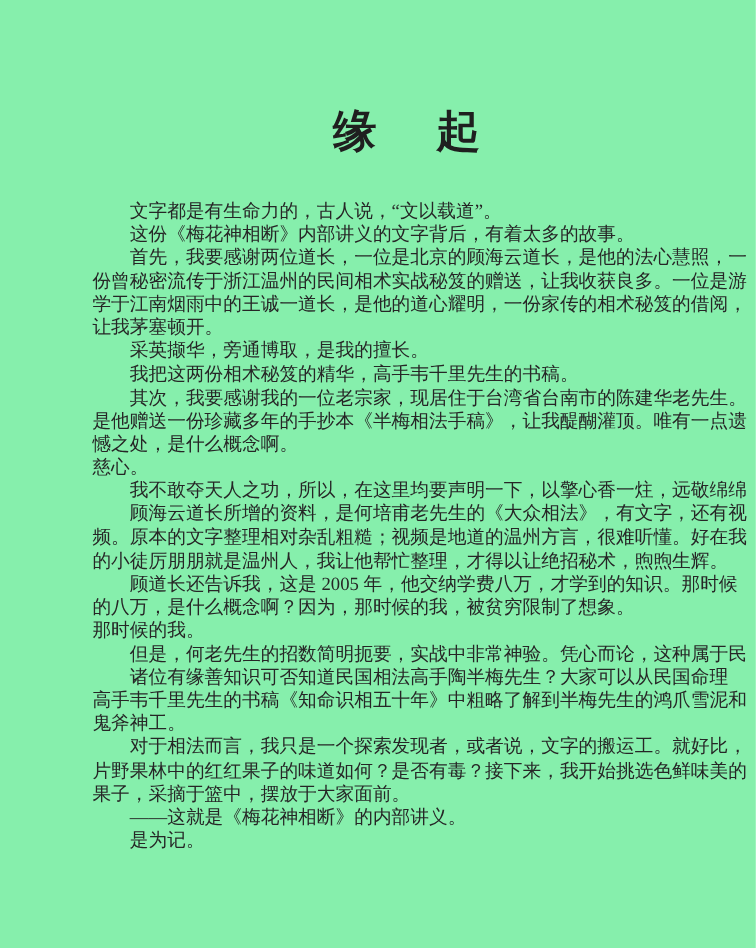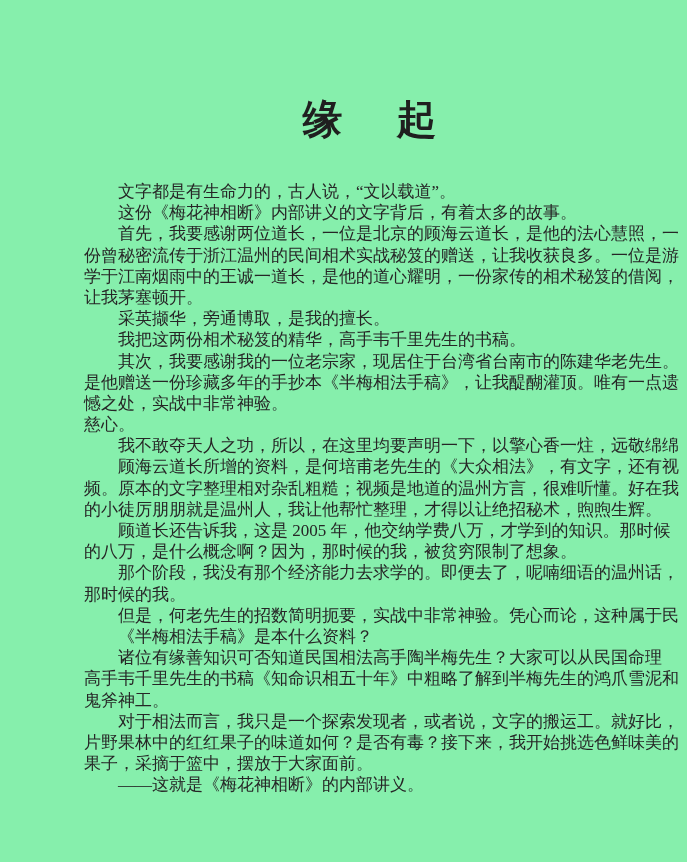--- a/index.html
+++ b/index.html
@@ -42,34 +42,33 @@
     <div class="ln ind">文字都是有生命力的，古人说，“文以载道”。</div>
     <div class="ln ind">这份《梅花神相断》内部讲义的文字背后，有着太多的故事。</div>
     <div class="ln ind">首先，我要感谢两位道长，一位是北京的顾海云道长，是他的法心慧照，一</div>
     <div class="ln">份曾秘密流传于浙江温州的民间相术实战秘笈的赠送，让我收获良多。一位是游</div>
     <div class="ln">学于江南烟雨中的王诚一道长，是他的道心耀明，一份家传的相术秘笈的借阅，</div>
     <div class="ln">让我茅塞顿开。</div>
     <div class="ln ind">采英撷华，旁通博取，是我的擅长。</div>
     <div class="ln ind">我把这两份相术秘笈的精华，高手韦千里先生的书稿。</div>
     <div class="ln ind">其次，我要感谢我的一位老宗家，现居住于台湾省台南市的陈建华老先生。</div>
     <div class="ln">是他赠送一份珍藏多年的手抄本《半梅相法手稿》，让我醍醐灌顶。唯有一点遗</div>
-    <div class="ln">憾之处，实战中非常神验。</div>
+    <div class="ln">憾之处，是什么概念啊。</div>
     <div class="ln">慈心。</div>
     <div class="ln ind">我不敢夺天人之功，所以，在这里均要声明一下，以擎心香一炷，远敬绵绵</div>
     <div class="ln ind">顾海云道长所增的资料，是何培甫老先生的《大众相法》，有文字，还有视</div>
     <div class="ln">频。原本的文字整理相对杂乱粗糙；视频是地道的温州方言，很难听懂。好在我</div>
     <div class="ln">的小徒厉朋朋就是温州人，我让他帮忙整理，才得以让绝招秘术，煦煦生辉。</div>
     <div class="ln ind">顾道长还告诉我，这是 2005 年，他交纳学费八万，才学到的知识。那时候</div>
     <div class="ln">的八万，是什么概念啊？因为，那时候的我，被贫穷限制了想象。</div>
-    <div class="ln ind">那个阶段，我没有那个经济能力去求学的。即便去了，呢喃细语的温州话，</div>
     <div class="ln">那时候的我。</div>
     <div class="ln ind">但是，何老先生的招数简明扼要，实战中非常神验。凭心而论，这种属于民</div>
-    <div class="ln ind">《半梅相法手稿》是本什么资料？</div>
     <div class="ln ind">诸位有缘善知识可否知道民国相法高手陶半梅先生？大家可以从民国命理</div>
     <div class="ln">高手韦千里先生的书稿《知命识相五十年》中粗略了解到半梅先生的鸿爪雪泥和</div>
     <div class="ln">鬼斧神工。</div>
     <div class="ln ind">对于相法而言，我只是一个探索发现者，或者说，文字的搬运工。就好比，</div>
     <div class="ln">片野果林中的红红果子的味道如何？是否有毒？接下来，我开始挑选色鲜味美的</div>
     <div class="ln">果子，采摘于篮中，摆放于大家面前。</div>
     <div class="ln ind">——这就是《梅花神相断》的内部讲义。</div>
+    <div class="ln ind">是为记。</div>
   </div>
 
 </div>
 
 </body></html>

